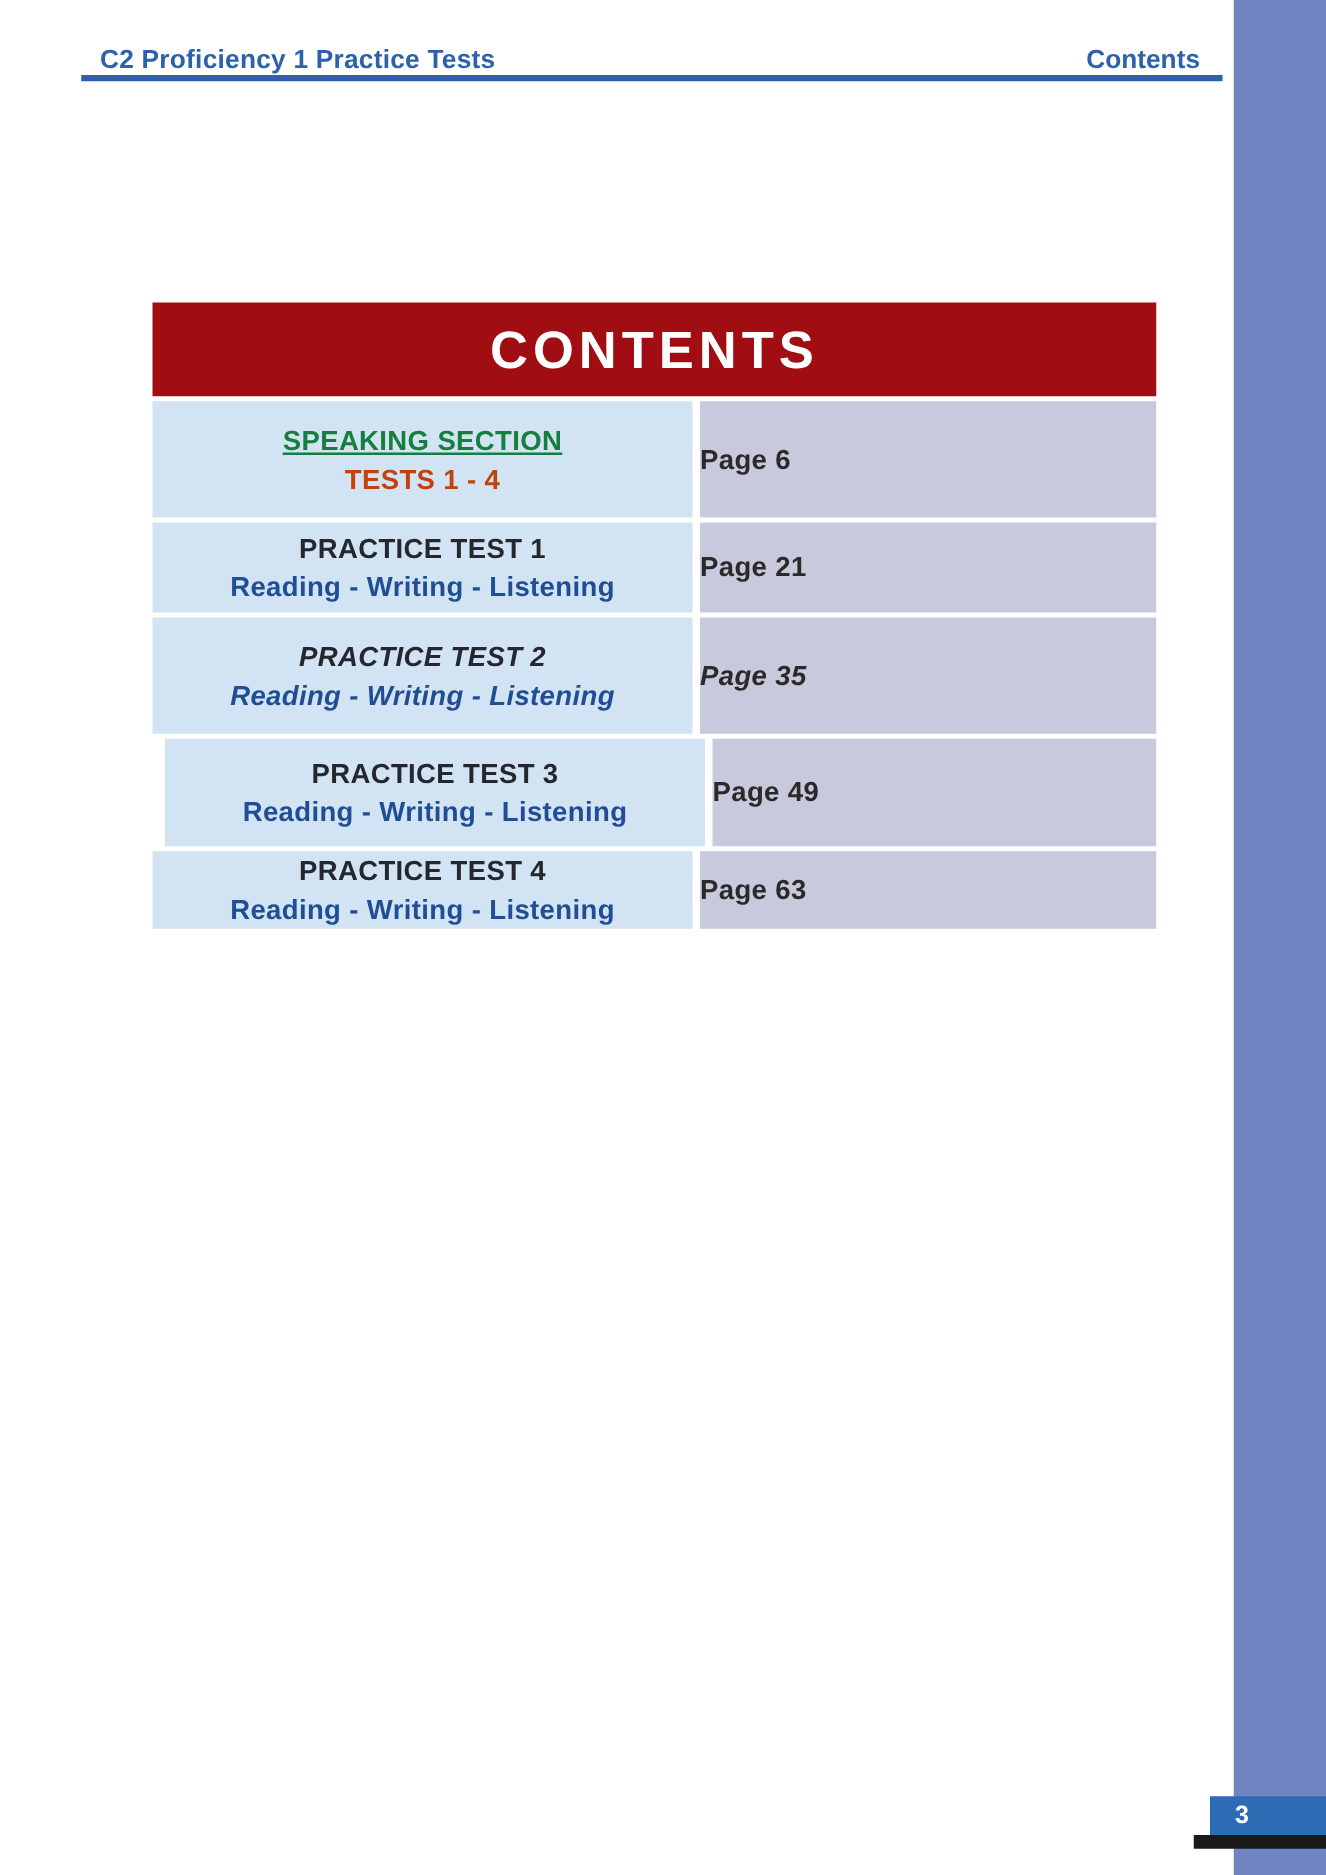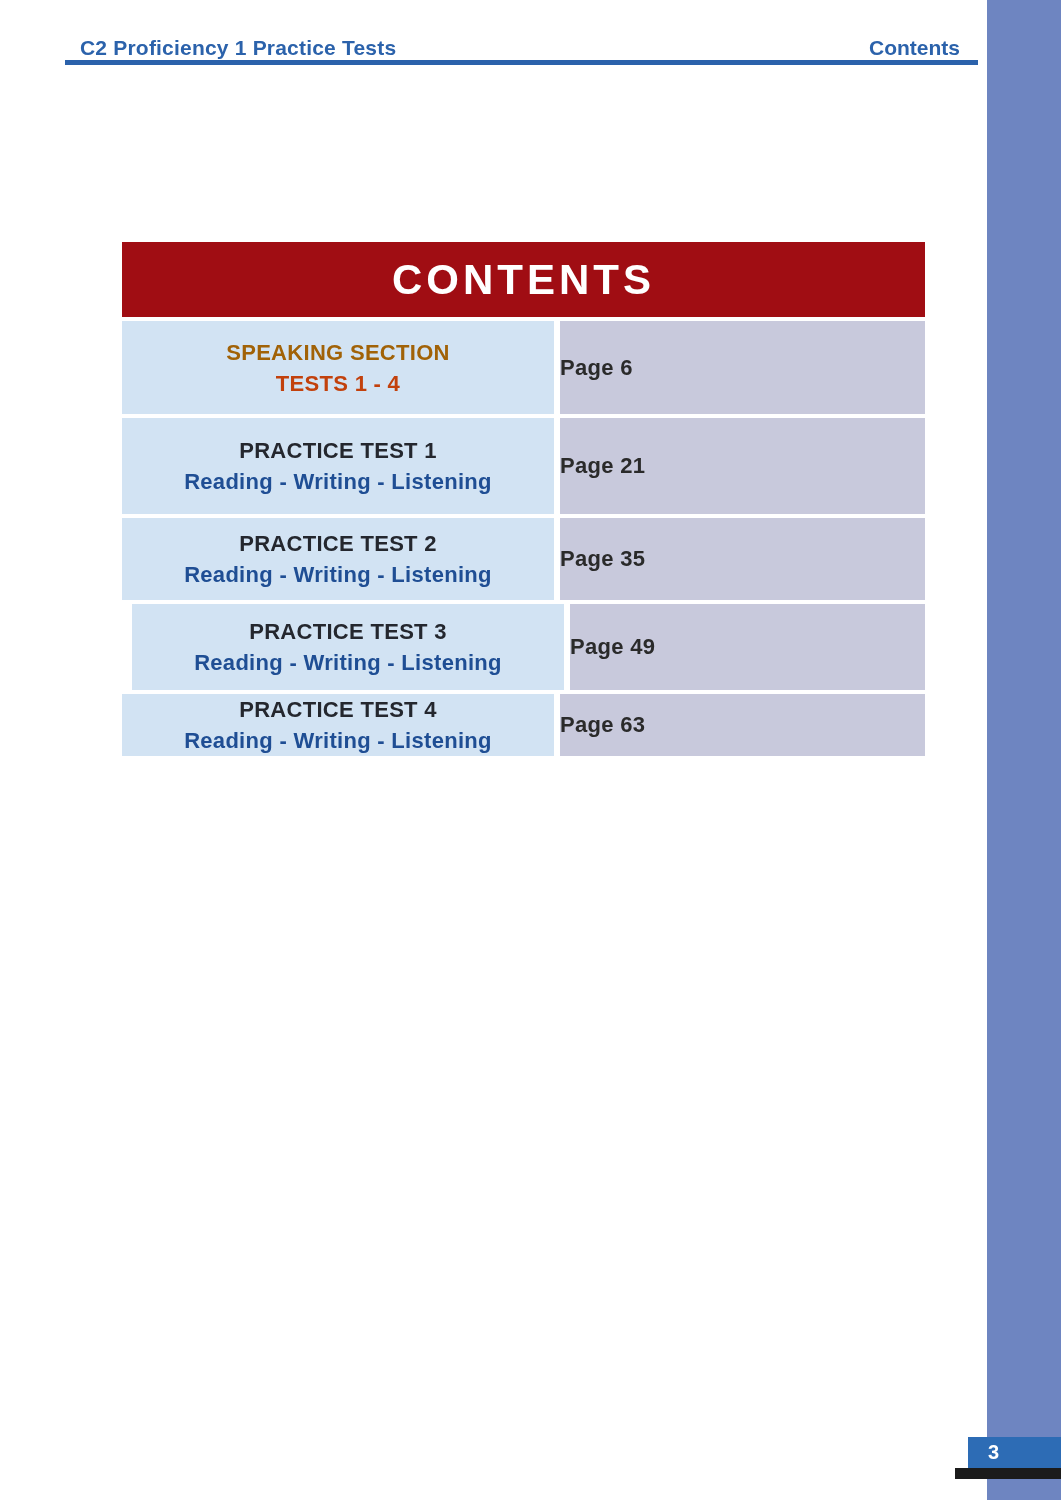--- a/index.html
+++ b/index.html
@@ -48,42 +48,42 @@
     background: #a00d13;
     color: #ffffff;
     display: flex; align-items: center; justify-content: center;
     font-size: 42px; font-weight: bold; letter-spacing: 4px;
   }
   .toc-row {
     display: flex; gap: 6px; margin-top: 4px;
   }
   .toc-row:nth-of-type(1) { height: 96px; }
   .toc-row:nth-of-type(2) { height: 93px; }
-  .toc-row:nth-of-type(3) { height: 96px; }
-  .toc-row:nth-of-type(4) { height: 82px; }
+  .toc-row:nth-of-type(3) { height: 72px; }
+  .toc-row:nth-of-type(4) { height: 93px; font-style: italic; }
   .toc-row:nth-of-type(5) { height: 86px; padding-left: 10px; }
   .cell-left {
     width: 432px; background: #d2e3f3;
     display: flex; flex-direction: column;
     align-items: center; justify-content: center;
     text-align: center;
   }
   .cell-right {
     flex: 1; background: #c8c9dc;
     display: flex; align-items: center; 
   }
   .cell-line1 {
     font-size: 22px; font-weight: bold; color: #24272e;
     line-height: 31px; letter-spacing: 0.3px;
   }
   .cell-line2 {
     font-size: 22px; font-weight: bold; color: #1f4e94;
     line-height: 31px; letter-spacing: 0.3px;
   }
-  .row-speaking .cell-line1 { color: #a16207; }
+  .row-speaking .cell-line1 { color: #15803d; text-decoration: underline; }
   .row-speaking .cell-line2 { color: #c2410c; }
   .cell-page {
     font-size: 22px; font-weight: bold; color: #2a2a2a;
     letter-spacing: 0.3px;
   }
 
   
   .folio-box {
     position: absolute; left: 968px; top: 1437px;
     width: 93px; height: 31px;

